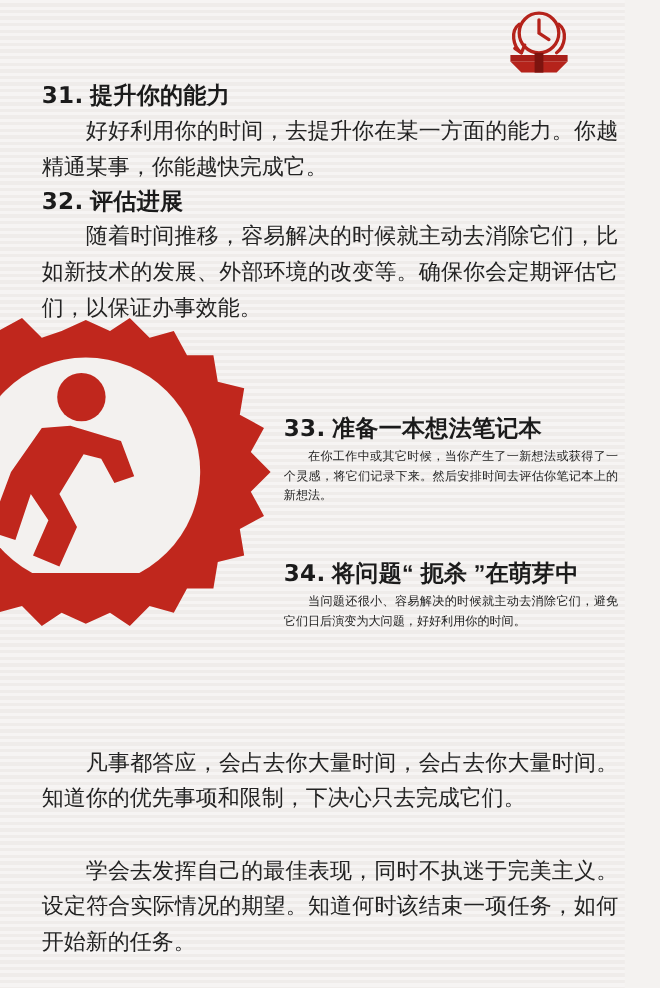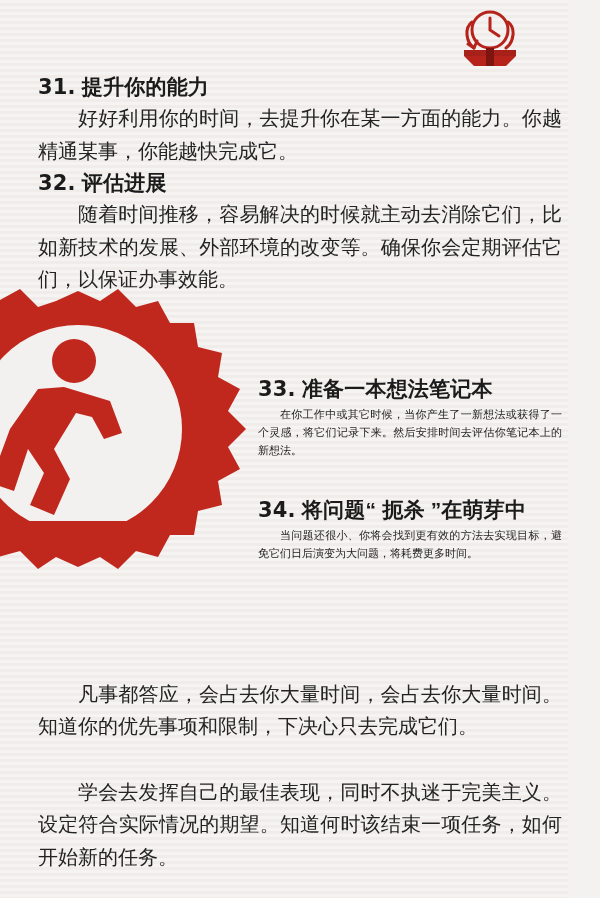--- a/index.html
+++ b/index.html
@@ -77,21 +77,21 @@
     text-indent: 2em;
   }
   
   .wide { left: 38px; width: 524px; }
   
   .right { left: 258px; width: 304px; }
 
   .b31 { top: 74px; }
   .b32 { top: 170px; }
   .b33 { top: 358px; margin-top: 18px; }
-  .b34 { top: 497px; }
+  .b34 { top: 508px; }
   .b35 { top: 678px; }
   .b36 { top: 776px; }
 
   .right h2.heading { margin-bottom: 4px; }
   .right p.body { font-size: 11px; line-height: 1.63; }
 </style>
 </head>
 <body>
 
 <div class="page">
@@ -154,21 +154,21 @@
         <span>准备一本想法笔记本</span>
       </h2>
       <p class="body">在你工作中或其它时候，当你产生了一新想法或获得了一个灵感，将它们记录下来。然后安排时间去评估你笔记本上的新想法。</p>
     </div>
 
     <div class="block right b34">
       <h2 class="heading">
         <span class="num">34.</span>
         <span>将问题“ 扼杀 ”在萌芽中</span>
       </h2>
-      <p class="body">当问题还很小、你将会找到更有效的方法去实现目标，避免它们日后演变为大问题，将耗费更多时间。</p>
+      <p class="body">当问题还很小、容易解决的时候就主动去消除它们，避免它们日后演变为大问题，好好利用你的时间。</p>
     </div>
 
     <div class="block wide b35">
       <p class="body">凡事都答应，会占去你大量时间，会占去你大量时间。知道你的优先事项和限制，下决心只去完成它们。</p>
     </div>
 
     <div class="block wide b36">
       <p class="body">学会去发挥自己的最佳表现，同时不执迷于完美主义。设定符合实际情况的期望。知道何时该结束一项任务，如何开始新的任务。</p>
     </div>
 

